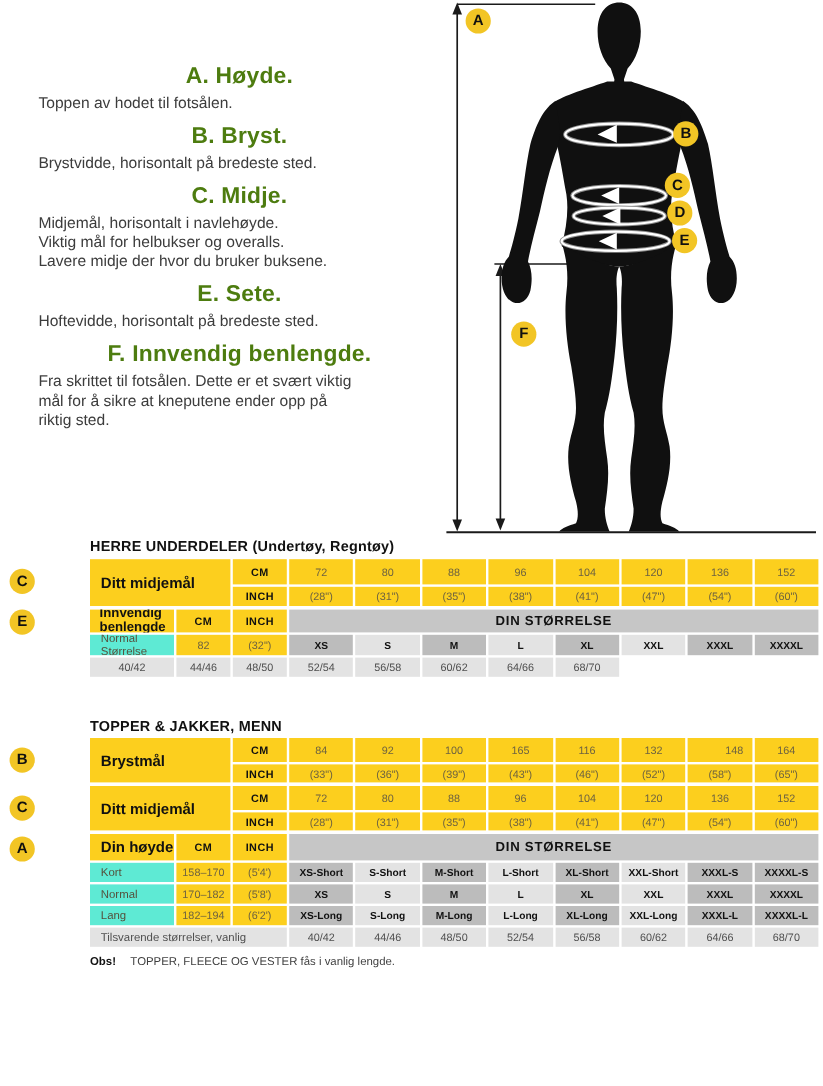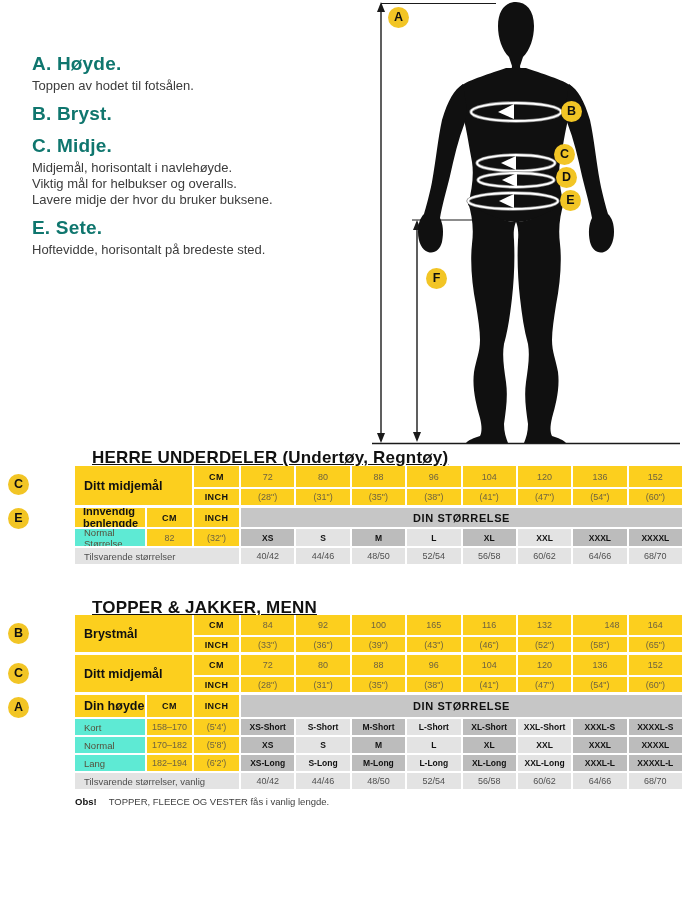--- a/index.html
+++ b/index.html
@@ -4,35 +4,35 @@
 <style>
   * { margin:0; padding:0; box-sizing:border-box; }
   html,body { background:#fff; }
   .page {
     position:relative; width:686px; height:905px; background:#ffffff;
     font-family:"Liberation Sans", sans-serif; overflow:hidden;
   }
 
   
   .definitions { position:absolute; left:32px; top:52px; width:335px; }
-  .def h2 { font-size:19px; line-height:24px; font-weight:bold; color:#0f766e; margin:8px 0 2px; letter-spacing:.2px; }
+  .def h2 { font-size:19px; line-height:24px; font-weight:bold; color:#4d7c0f; margin:8px 0 2px; letter-spacing:.2px;text-align:center; }
   .def:first-child h2 { margin-top:0; }
   .def p { font-size:13px; line-height:16px; color:#3c3c3c; }
 
   
   .figure { position:absolute; left:368px; top:0; width:316px; height:450px; }
   .figure svg { position:absolute; left:0; top:0; }
   .fig-badge, .tbl-badge {
     position:absolute; width:21px; height:21px; border-radius:50%;
     background:#F2C525; color:#101010; font-weight:bold; font-size:12.5px;
     display:flex; align-items:center; justify-content:center; line-height:1;
   }
 
   
-  .tbl-title { position:absolute; left:92px; font-size:17px; font-weight:bold; color:#111; letter-spacing:.2px;text-decoration:underline; }
+  .tbl-title { position:absolute; left:75px; font-size:12px; font-weight:bold; color:#111; letter-spacing:.2px; }
   .tbl-wrap { position:absolute; left:75px; width:607px; }
   .t-grid { display:grid; gap:2px; width:607px; margin-bottom:3px; }
   .g-a  { grid-template-columns:117px 45px repeat(8,1fr); grid-template-rows:21px 16px; }
   .g-a2 { grid-template-columns:117px 45px repeat(8,1fr); grid-template-rows:20px 15px;border-radius:16px; }
   .g-b  { grid-template-columns:70px 45px 45px repeat(8,1fr); grid-template-rows:19px 17px 16px; margin-top:2px; }
   .g-c  { grid-template-columns:70px 45px 45px repeat(8,1fr); grid-template-rows:22px 16px 16px 16px 16px; margin-top:2px; }
 
   .cell { display:flex; align-items:center; justify-content:center; font-size:9px; overflow:hidden; }
   .c-yellow   { background:#FCCF1E; color:#6E6340; }
   .c-head     { background:#FCCF1E; color:#111; font-weight:bold; font-size:9px; letter-spacing:.4px; }
@@ -53,32 +53,39 @@
 
 <div class="page">
 
   <section class="definitions" id="defs">
       <div class="def">
         <h2>A. Høyde.</h2>
         <p>Toppen av hodet til fotsålen.</p>
       </div>
       <div class="def">
         <h2>B. Bryst.</h2>
+        <p>Brystvidde, horisontalt på bredeste sted.</p>
       </div>
       <div class="def">
         <h2>C. Midje.</h2>
         <p>Midjemål, horisontalt i navlehøyde.</p>
         <p>Viktig mål for helbukser og overalls.</p>
       </div>
       <div class="def">
         <p>Lavere midje der hvor du bruker buksene.</p>
       </div>
       <div class="def">
         <h2>E. Sete.</h2>
         <p>Hoftevidde, horisontalt på bredeste sted.</p>
+      </div>
+      <div class="def">
+        <h2>F. Innvendig benlengde.</h2>
+        <p>Fra skrittet til fotsålen. Dette er et svært viktig</p>
+        <p>mål for å sikre at kneputene ender opp på</p>
+        <p>riktig sted.</p>
       </div>
     </section>
 
   <div class="figure">
     <svg width="316" height="450" viewBox="0 0 316 450">
 
       <line x1="4" y1="443.5" x2="312" y2="443.5" stroke="#1a1a1a" stroke-width="1.6"></line>
 
       <line x1="13" y1="8" x2="13" y2="437" stroke="#1a1a1a" stroke-width="1.4"></line>
       <polygon points="13,2 9,12 17,12" fill="#1a1a1a"></polygon>
@@ -156,21 +163,20 @@
         <div class="cell c-yellow">82</div>
         <div class="cell c-yellow">(32")</div>
         <div class="cell c-size-d">XS</div>
         <div class="cell c-size-l">S</div>
         <div class="cell c-size-d">M</div>
         <div class="cell c-size-l">L</div>
         <div class="cell c-size-d">XL</div>
         <div class="cell c-size-l">XXL</div>
         <div class="cell c-size-d">XXXL</div>
         <div class="cell c-size-d">XXXXL</div>
-        <div class="cell c-equiv-label" style="grid-column: 1 / span 3;">Tilsvarende størrelser</div>
         <div class="cell c-equiv">40/42</div>
         <div class="cell c-equiv">44/46</div>
         <div class="cell c-equiv">48/50</div>
         <div class="cell c-equiv">52/54</div>
         <div class="cell c-equiv">56/58</div>
         <div class="cell c-equiv">60/62</div>
         <div class="cell c-equiv">64/66</div>
         <div class="cell c-equiv">68/70</div>
       </div>
     </div>

